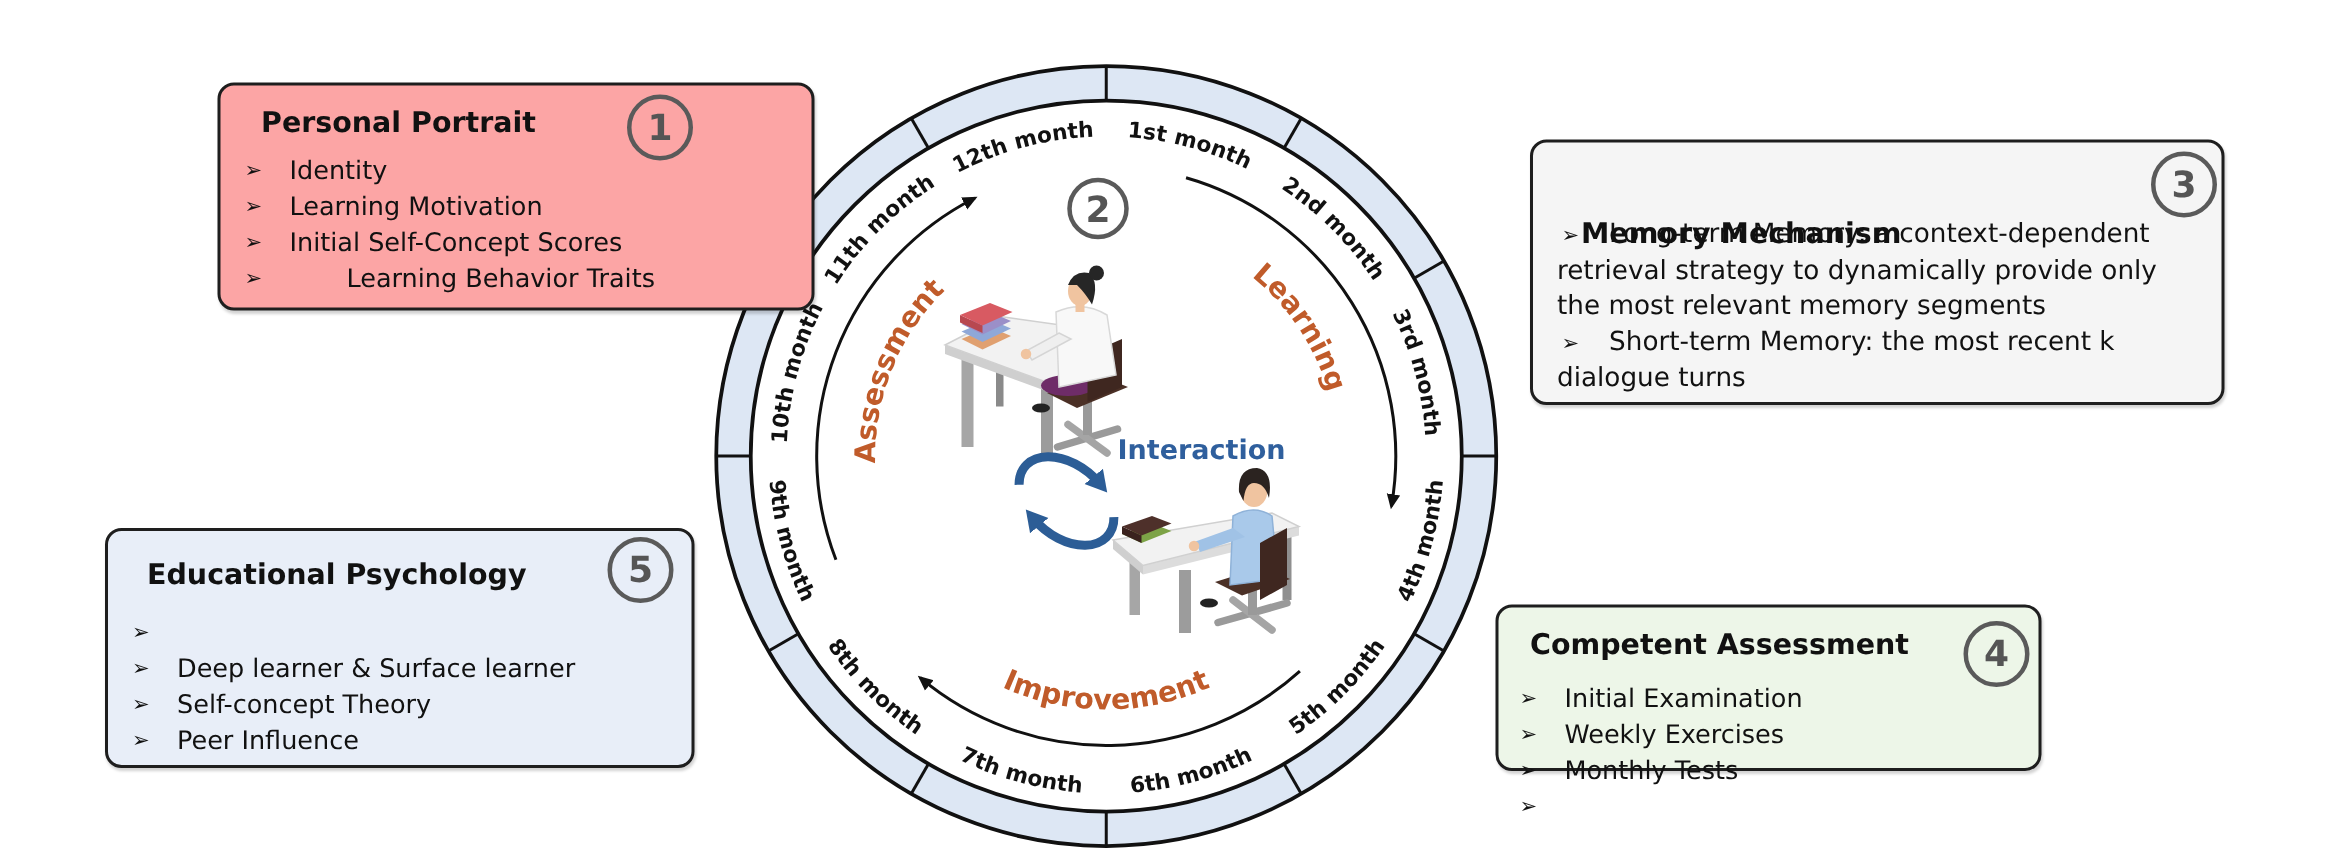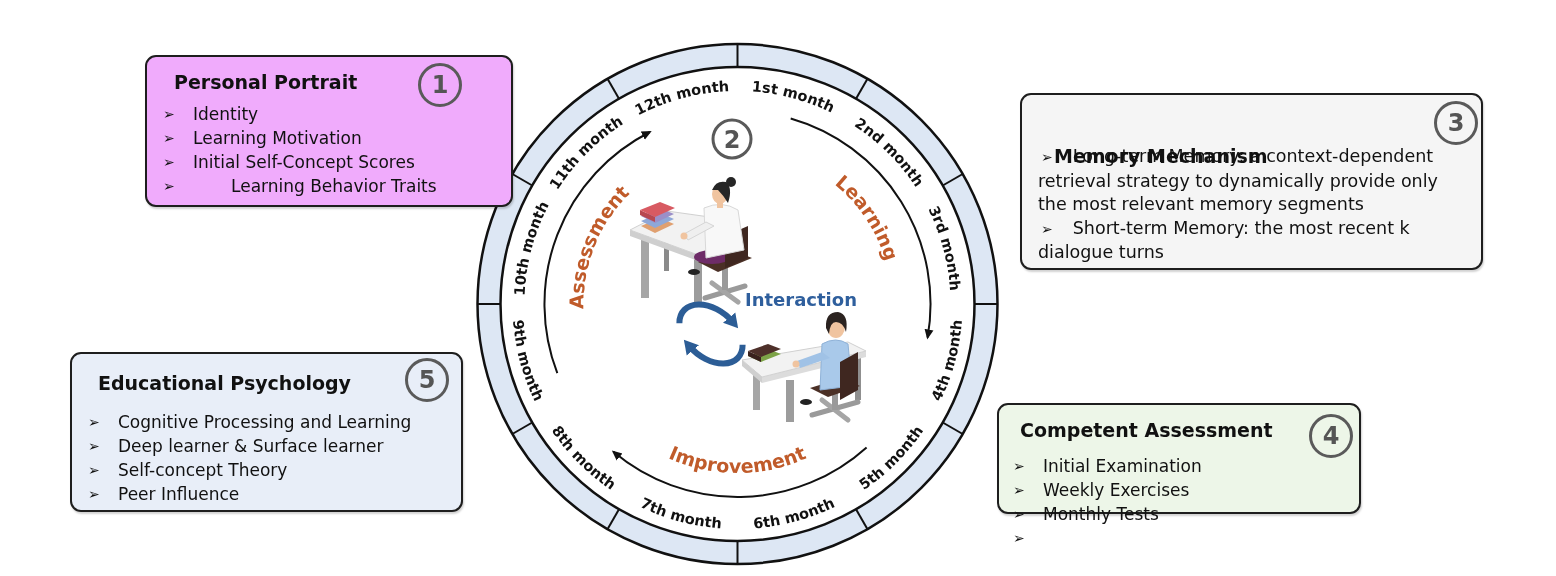--- a/index.html
+++ b/index.html
@@ -168,21 +168,21 @@
     <ellipse cx="806" cy="402" rx="6" ry="3" fill="#222"></ellipse>
     <path d="M822,344 Q836,336 848,344 L852,386 L820,390 Z" fill="#a9c9ea" stroke="#8fb2d8"></path>
     <polygon points="840,362 858,352 858,390 840,400" fill="#3f2720"></polygon>
     <polygon points="822,352 830,358 800,368 797,361" fill="#a0c2e6"></polygon>
     <circle cx="796" cy="364" r="3.5" fill="#f0c4a0"></circle>
     <ellipse cx="836" cy="327" rx="9" ry="11" fill="#f0c4a0"></ellipse>
     <path d="M826,328 Q825,312 838,312 Q849,314 846,332 Q843,322 836,322 Q830,322 829,334 Z" fill="#2b2320"></path>
   </g>
 </svg>
 
-<div class="box" style="left: 145px; top: 55px; width: 368px; height: 152px; background-color: #f0abfc;">
+<div class="box" style="left: 145px; top: 55px; width: 398px; height: 152px; background-color: #fca5a5;">
   <div class="box-title" style="left:27px;top:13px;">Personal Portrait</div>
   <div class="num-circle" style="left:271px;top:6px;">1</div>
   <ul class="items" style="top:45px;">
     <li>
         <span class="bullet" style="left:16px;">➢</span>
         <span class="item-text" style="left:46px;">Identity</span>
       </li>
     <li>
         <span class="bullet" style="left:16px;">➢</span>
         <span class="item-text" style="left:46px;">Learning Motivation</span>
@@ -206,21 +206,20 @@
     <p><span class="bullet">➢</span><span>Short-term Memory: the most recent k dialogue turns</span></p>
   </div>
 </div>
 
 <div class="box" style="left: 70px; top: 352px; width: 393px; height: 160px; background-color: rgb(232, 238, 248);">
   <div class="box-title" style="left:26px;top:17px;">Educational Psychology</div>
   <div class="num-circle" style="left:333px;top:4px;">5</div>
   <ul class="items" style="top:56px;">
     <li>
         <span class="bullet" style="left:16px;">➢</span>
-        <span class="item-text" style="left:46px;">Cognitive Processing and Learning</span>
       </li>
     <li>
         <span class="bullet" style="left:16px;">➢</span>
         <span class="item-text" style="left:46px;text-align:center;">Deep learner &amp; Surface learner</span>
       </li>
     <li>
         <span class="bullet" style="left:16px;">➢</span>
         <span class="item-text" style="left:46px;text-align:right;">Self-concept Theory</span>
       </li>
     <li>

